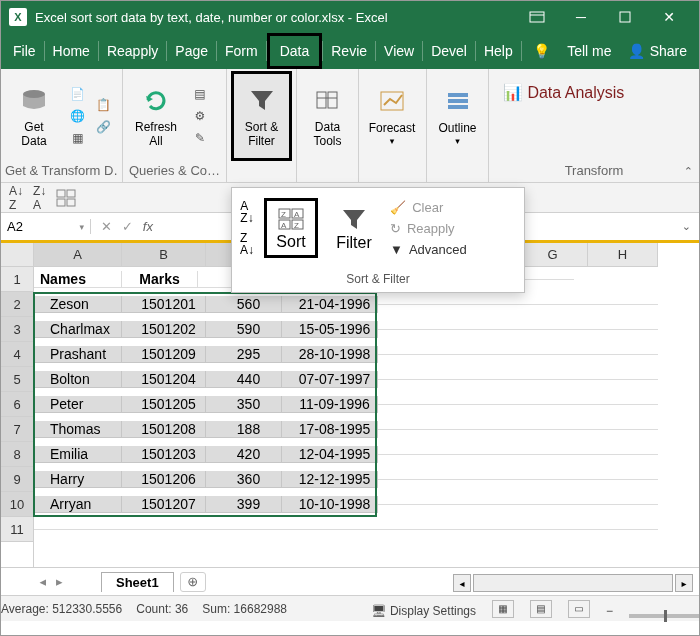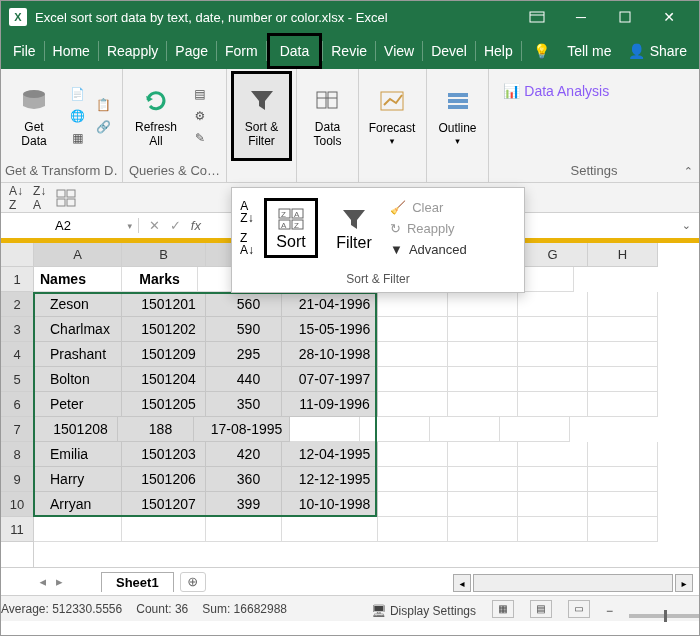--- a/index.html
+++ b/index.html
@@ -20,41 +20,41 @@
 
 .ribbon { background: #f3f3f3; height: 114px; border-bottom: 1px solid #d0d0d0; display: flex; font-size: 12px; position: relative; }
 .rgroup { border-right: 1px solid #d0d0d0; display: flex; flex-direction: column; padding: 2px 4px; }
 .rgroup .body { flex: 1; display: flex; align-items: center; gap: 4px; }
 .rgroup .glabel { text-align: center; color: #666; font-size: 13px; padding: 2px 0; white-space: nowrap; overflow: hidden; }
 .bigbtn { display: flex; flex-direction: column; align-items: center; justify-content: center; width: 58px; height: 86px; cursor: pointer; text-align: center; line-height: 1.2; }
 .bigbtn .ic { width: 32px; height: 32px; margin-bottom: 4px; display: flex; align-items: center; justify-content: center; }
 .bigbtn.boxed { border: 3px solid #000; background: #e6e6e6; width: 62px; height: 90px; text-align: center; }
 .smallcol { display: flex; flex-direction: column; gap: 4px; padding: 4px 2px; }
 .smallic { width: 18px; height: 18px; display: flex; align-items: center; justify-content: center; color: #555; }
-.analysis { padding: 6px 10px; color: #8b5cf6; font-size: 14px; }
+.analysis { padding: 6px 10px; color: #7f1d1d; font-size: 16px; }
 .collapse { position: absolute; bottom: 4px; right: 6px; font-size: 11px; color: #666; }
 
 .qat { background: #f3f3f3; height: 30px; border-bottom: 1px solid #d0d0d0; display: flex; align-items: center; gap: 10px; padding: 0 8px; font-size: 13px; color: #444; }
 
-.fbar { height: 30px; border-bottom: 5px solid #eab308; display: flex; align-items: center; font-size: 13px; padding-left: 48px; }
+.fbar { height: 30px; border-bottom: 3px solid #eab308; display: flex; align-items: center; font-size: 13px; }
 .namebox { width: 90px; padding: 0 6px; border-right: 1px solid #d0d0d0; display:flex; align-items:center; justify-content:space-between;}
 .fbtns { display: flex; gap: 10px; padding: 0 10px; color: #999; }
 .fx { font-style: italic; color: #666; }
 .fbar .expand { margin-left: auto; padding-right: 8px; color: #666; font-size: 11px;}
 
 .grid { display: flex; height: 324px; position: relative; }
 .rownums { display: flex; flex-direction: column; border-right: 1px solid #cfcfcf; }
 .corner { height: 24px; width: 32px; background: #e8e8e8; border-bottom: 1px solid #cfcfcf; }
 .rnum { height: 25px; width: 32px; background: #e8e8e8; border-bottom: 1px solid #cfcfcf; display: flex; align-items: center; justify-content: center; font-size: 13px; color: #333; }
 .rnum.sel { background: #d6d6d6; }
 .cells { flex: 1; overflow: hidden; }
 .colheads { display: flex; height: 24px; }
 .ch { background: #e8e8e8; border-right: 1px solid #cfcfcf; border-bottom: 1px solid #cfcfcf; display: flex; align-items: center; justify-content: center; font-size: 13px; color: #333; }
 .ch.sel { background: #d6d6d6; }
-.row { display: flex; height: 25px; }
+.row { display: flex; height: 25px; align-items: center; }
 .cell { border-right: 1px solid #dcdcdc; border-bottom: 1px solid #dcdcdc; display: flex; align-items: center; padding: 0 6px; font-size: 14px; color: #000; }
 .cell.hdr { font-weight: bold; }
 .cell.sel { background: #dcdcdc; border-right-color:#c6c6c6; border-bottom-color:#c6c6c6;padding-left:16px;}
 .cell.num { justify-content: center; }
 .cA { width: 88px; } .cB { width: 84px; } .cC { width: 76px; } .cD { width: 96px; }
 .cE, .cF, .cG, .cH { width: 70px; }
 .selborder { position: absolute; border: 2px solid #217346; pointer-events: none; }
 
 .popup { position: absolute; left: 230px; top: 186px; background: #fff; border: 1px solid #c0c0c0; box-shadow: 0 4px 12px rgba(0,0,0,0.2); width: 294px; z-index: 10; }
 .popup .prow { display: flex; padding: 6px; gap: 8px; align-items: center;}
@@ -246,21 +246,21 @@
     <div class="glabel">&nbsp;</div>
   </div>
 
   <div class="rgroup" style="flex:1; border-right:none;">
     <div class="body" style="align-items:flex-start; padding-top:6px;">
       <div class="analysis">
         <span>📊</span>
         <span>Data Analysis</span>
       </div>
     </div>
-    <div class="glabel">Settings</div>
+    <div class="glabel">Transform</div>
   </div>
   <div class="collapse">⌃</div>
 </div>
 
 <div class="qat">
   <span style="font-size:12px; display:flex; align-items:center;">A↓<br>Z</span>
   <span style="font-size:12px;">Z↓<br>A</span>
   <span>
       <svg width="20" height="18">
         <rect x="1" y="1" width="8" height="7" fill="none" stroke="#888"></rect>
@@ -364,20 +364,21 @@
           <div class="cell sel cA">Peter</div>
           <div class="cell sel num cB">1501205</div>
           <div class="cell sel num cC">350</div>
           <div class="cell sel num cD">11-09-1996</div>
           <div class="cell cE"></div>
           <div class="cell cF"></div>
           <div class="cell cG"></div>
           <div class="cell cH"></div>
         </div>
         <div class="row">
+          <div class="cell sel cA">Thomas</div>
           <div class="cell sel num cB">1501208</div>
           <div class="cell sel num cC">188</div>
           <div class="cell sel num cD">17-08-1995</div>
           <div class="cell cE"></div>
           <div class="cell cF"></div>
           <div class="cell cG"></div>
           <div class="cell cH"></div>
         </div>
         <div class="row">
           <div class="cell sel cA">Emilia</div>

